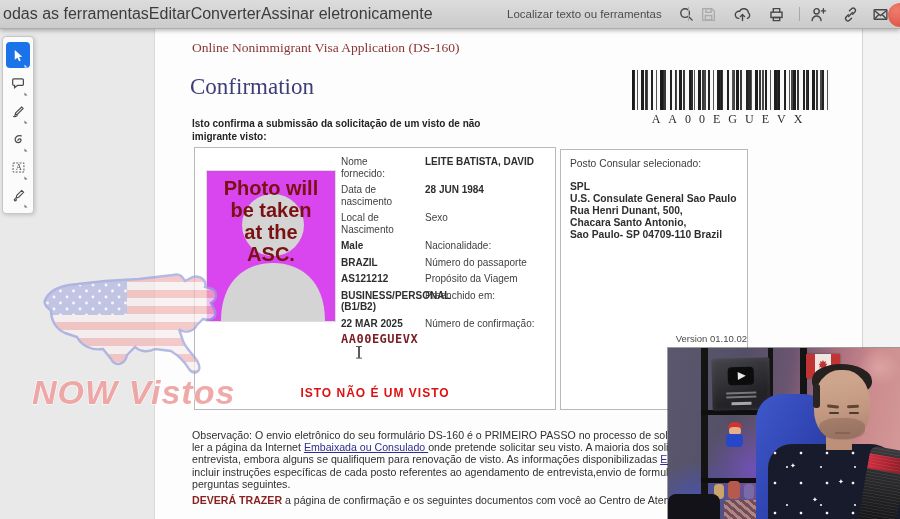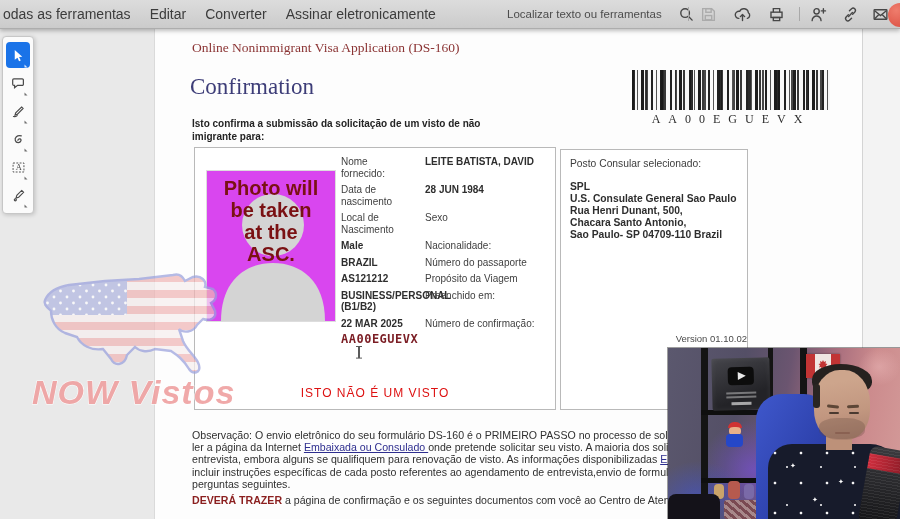--- a/index.html
+++ b/index.html
@@ -3,22 +3,22 @@
 <meta charset="utf-8">
 <style>
   html,body{margin:0;padding:0}
   body{width:900px;height:519px;position:relative;overflow:hidden;
        font-family:"Liberation Sans","DejaVu Sans",sans-serif;background:#e9e9e9}
 
   
   .toolbar{position:absolute;left:0;top:0;width:900px;height:28px;
     background:linear-gradient(#dcdcdc,#cbcbcb);border-bottom:1px solid #adadad;
     box-shadow:0 2px 4px rgba(0,0,0,.25);z-index:30}
-  .menu{position:absolute;left:3px;top:0;height:28px;display:flex;align-items:center;gap:19px;
-    font-size:14px;color:#3c3c3c;white-space:nowrap}
+  .menu{position:absolute;left:3px;top:0;height:28px;display:flex;align-items:center;
+    font-size:16px;color:#3c3c3c;white-space:nowrap}
   .menu span{cursor:default}
   .search{position:absolute;left:507px;top:0;height:28px;display:flex;align-items:center;gap:17px;
     font-size:11.5px;color:#4c4c4c}
   .tb-ico{position:absolute;top:6px;width:17px;height:17px}
   .tb-sep{position:absolute;top:7px;width:1px;height:14px;background:#a9a9a9}
   .rec-circle{position:absolute;right:-12px;top:3px;width:24px;height:24px;border-radius:50%;
     background:radial-gradient(circle at 35% 30%,#ef7d6d,#d94a3d)}
 
   
   .sidetools{position:absolute;left:2px;top:36px;width:30px;background:#fbfbfb;
@@ -68,21 +68,21 @@
     grid-template-columns:72px 1fr;column-gap:12px;row-gap:5px;
     font-size:10px;line-height:11.5px;color:#3f3f3f}
   .fields .val{font-weight:bold;color:#2e2e2e}
   .conf-num{font-family:"DejaVu Sans Mono",monospace;font-weight:bold;font-size:12px;
     color:#7b1d24;letter-spacing:.5px}
   .ibeam{display:inline-block;width:8px;height:13px;position:relative;margin-left:14px;vertical-align:-2px}
   .ibeam::before{content:"";position:absolute;left:3.2px;top:1px;bottom:1px;width:1.4px;background:#5a5a5a}
   .ibeam::after{content:"";position:absolute;left:1px;right:1px;top:0;height:1.4px;background:#5a5a5a;
     box-shadow:0 11.6px 0 #5a5a5a}
 
-  .not-visa{position:absolute;left:0;bottom:9px;width:100%;text-align:center;font-weight:normal;
+  .not-visa{position:absolute;left:0;bottom:9px;width:100%;text-align:center;font-weight:bold;
     font-size:12px;letter-spacing:1px;color:#dd1111}
 
   .boxR .cons-title{padding:8px 9px 0 9px}
   .boxR .cons-addr{padding:12px 9px 0 9px;font-weight:bold;color:#2e2e2e;line-height:12px}
   .boxR .version{position:absolute;left:0;top:183px;width:100%;text-align:right;
     font-size:9.5px;color:#4a4a4a}
 
   .note{position:absolute;left:192px;top:429px;z-index:2;font-size:10.6px;line-height:12.2px;
     color:#303030;white-space:nowrap}
   .note a{color:#2e2e8f;text-decoration:underline}
@@ -245,21 +245,21 @@
 <div class="page"></div>
 
 <div class="form-title">Online Nonimmigrant Visa Application (DS-160)</div>
 <div class="heading">Confirmation</div>
 
 <div class="barcode"></div>
 <div class="barcode-text">AA00EGUEVX</div>
 
 <div class="intro">
   <div>Isto confirma a submissão da solicitação de um visto de não</div>
-  <div>imigrante para:</div>
+  <div>imigrante visto:</div>
 </div>
 
 <div class="boxL">
   <div class="photo">
     <svg width="128" height="150" viewBox="0 0 128 150">
       <circle cx="66" cy="54" r="31" fill="#d4d4d4"></circle>
       <path d="M14,150 C14,110 38,92 66,92 C94,92 118,110 118,150 Z" fill="#d4d4d4"></path>
     </svg>
     <div class="photo-text">
       <div>Photo will</div>

